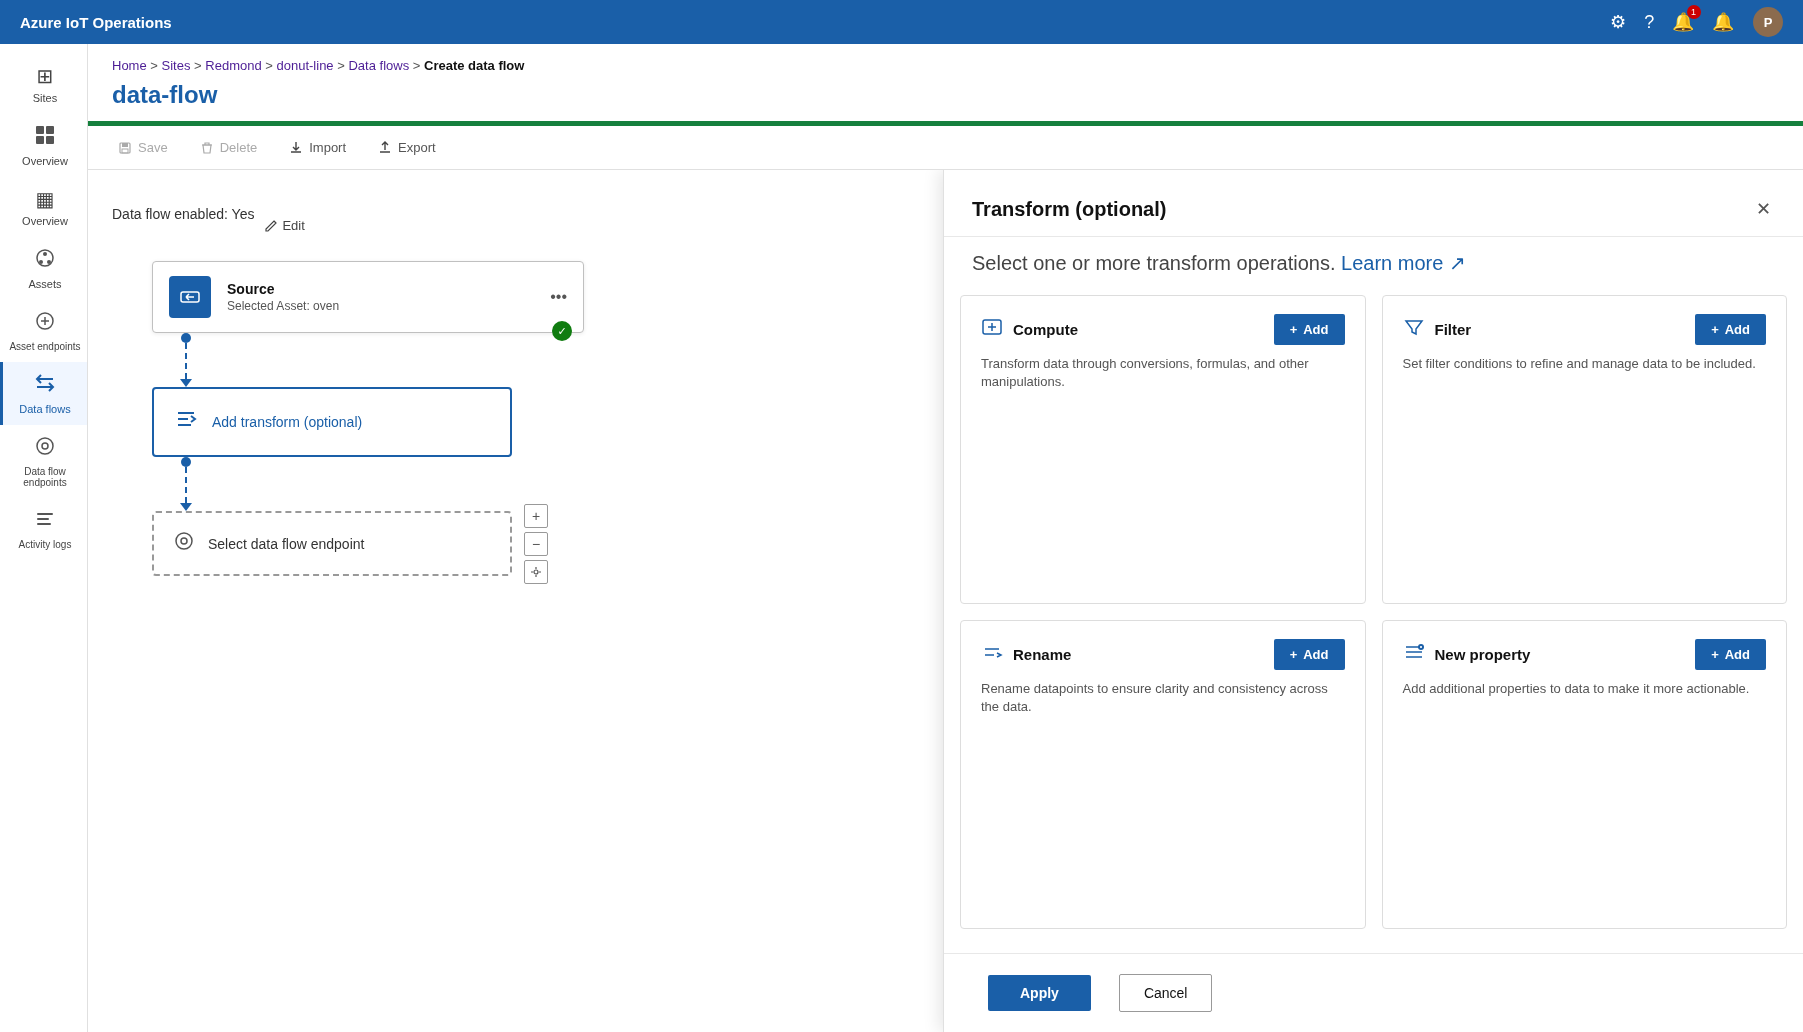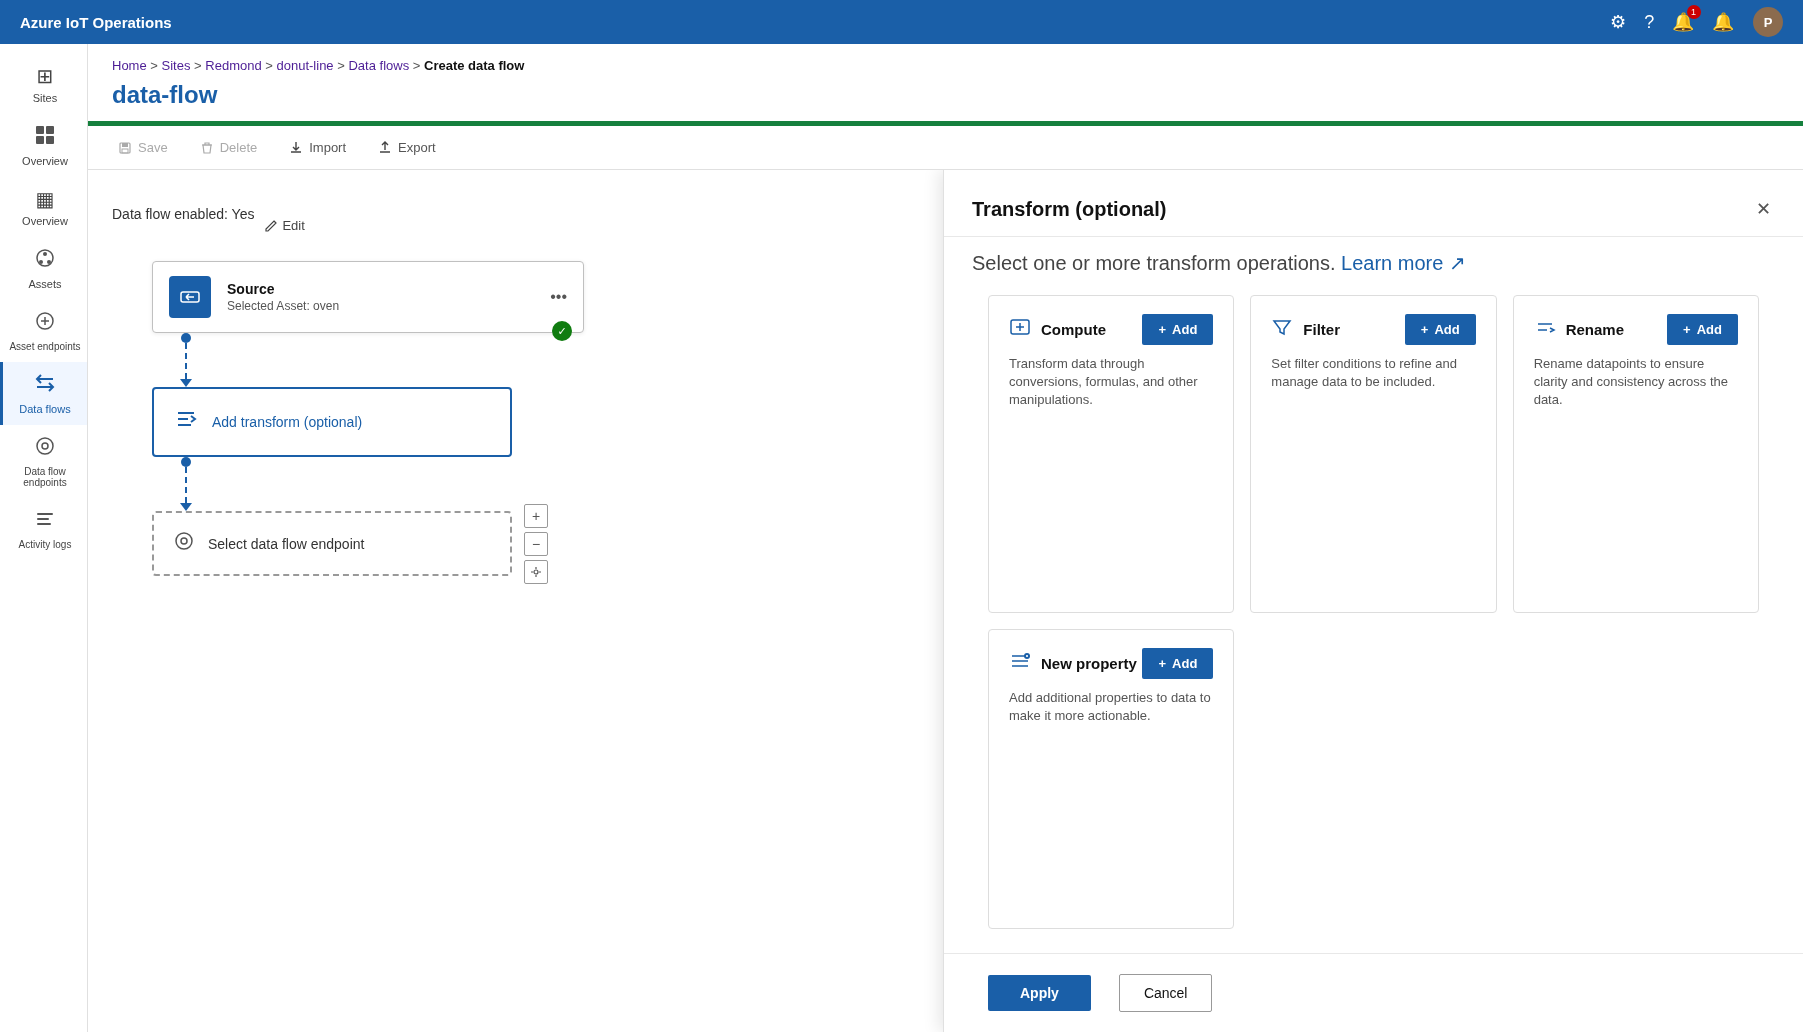--- a/index.html
+++ b/index.html
@@ -301,23 +301,23 @@
     .panel-subtitle {
       padding: 14px 28px 10px;
       font-size: 20px;
       color: #444;
     }
     .panel-subtitle a { color: #1a5fa8; text-decoration: none; }
 
     
     .transform-grid {
       display: grid;
-      grid-template-columns: 1fr 1fr 1fr;
+      grid-template-columns: 1fr 1fr;
       gap: 16px;
-      padding: 10px 44px 24px;
+      padding: 10px 16px 24px;
       flex: 1;
       overflow-y: auto;
     }
 
     .transform-card {
       border: 1px solid #ddd;
       border-radius: 4px;
       padding: 18px 20px;
       background: white;
     }

